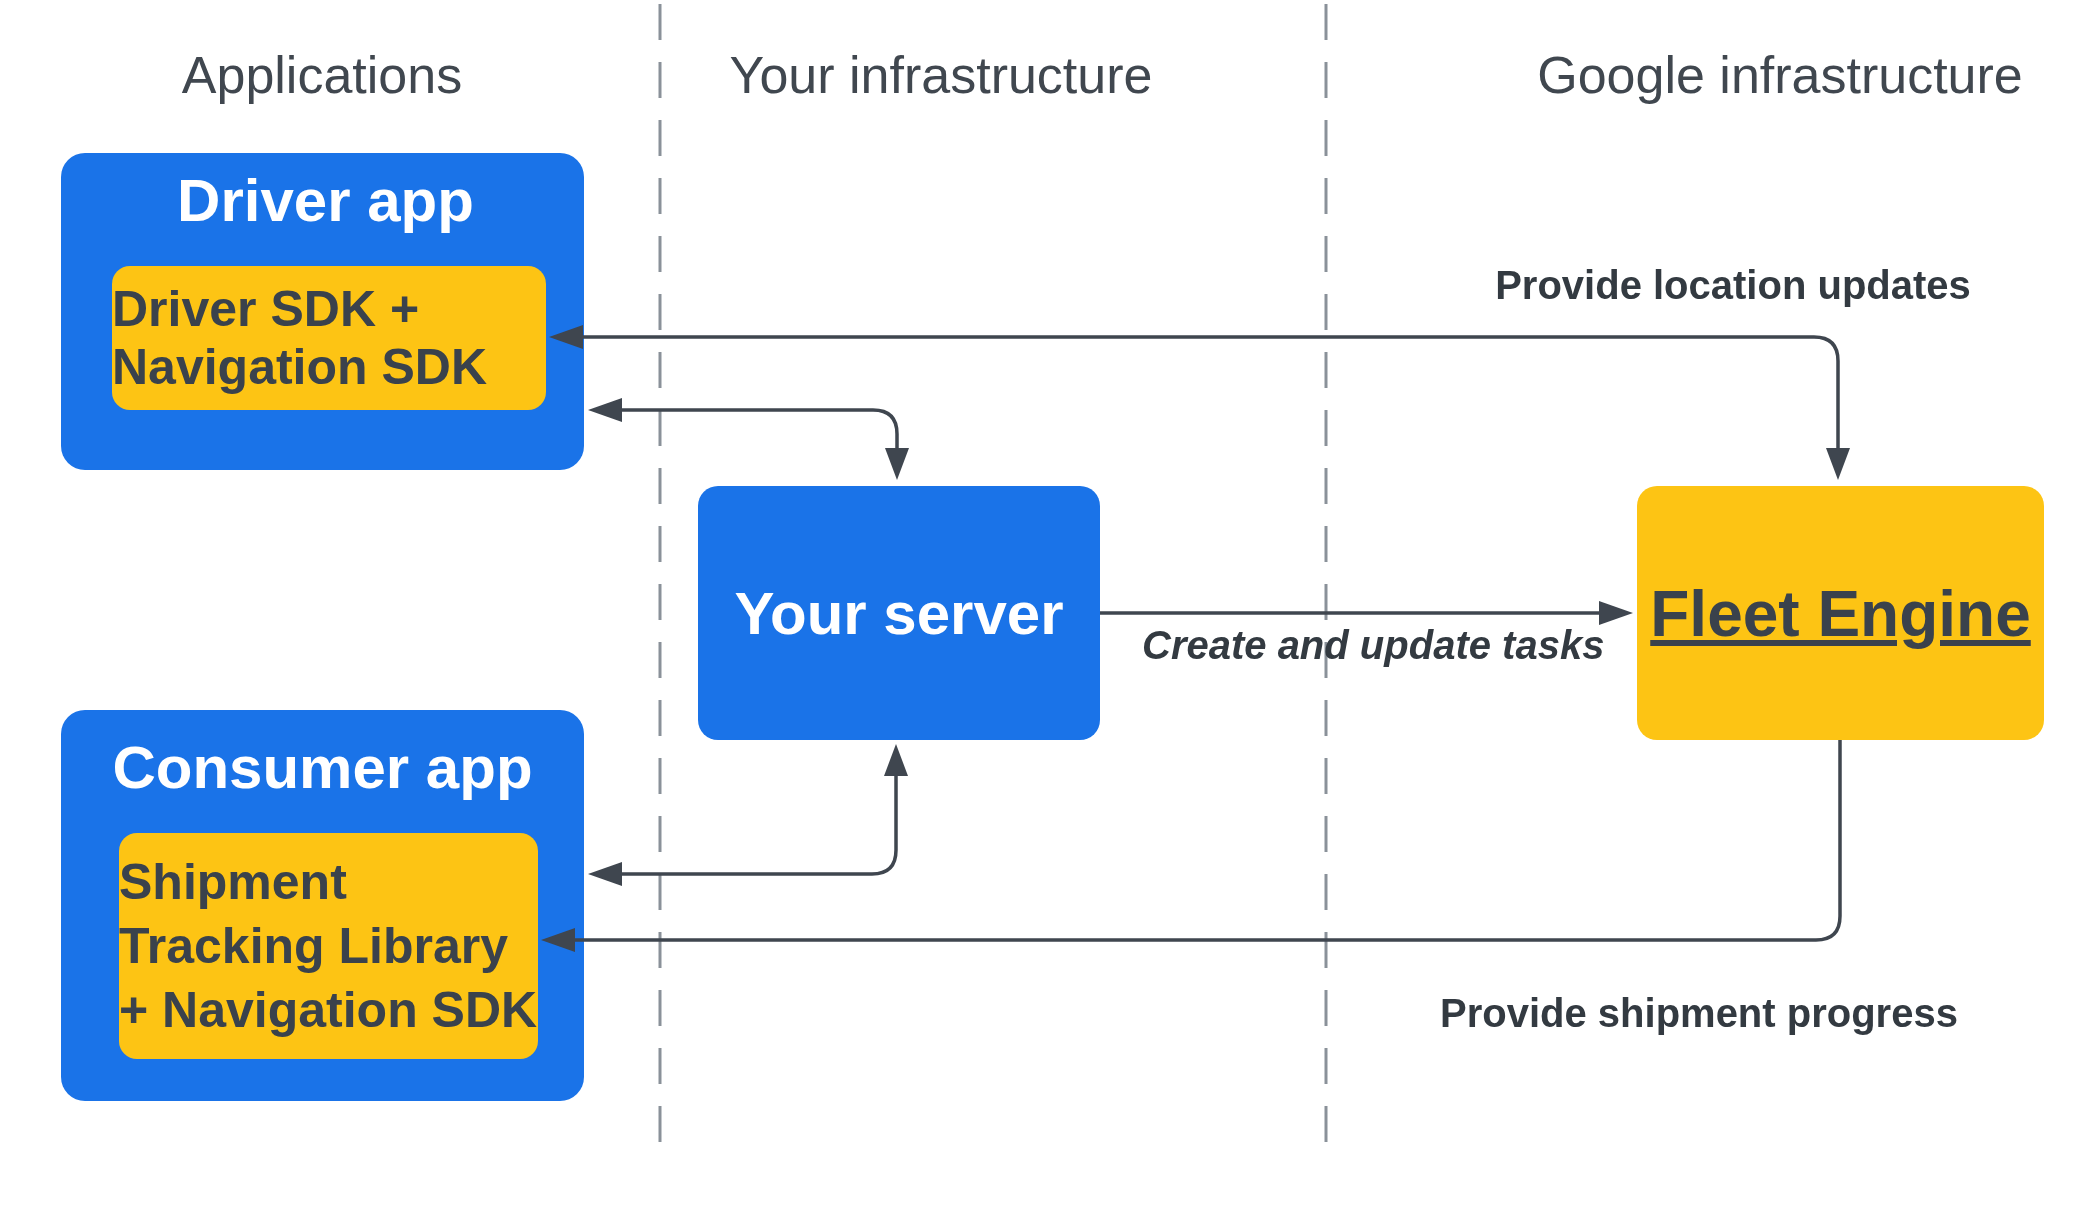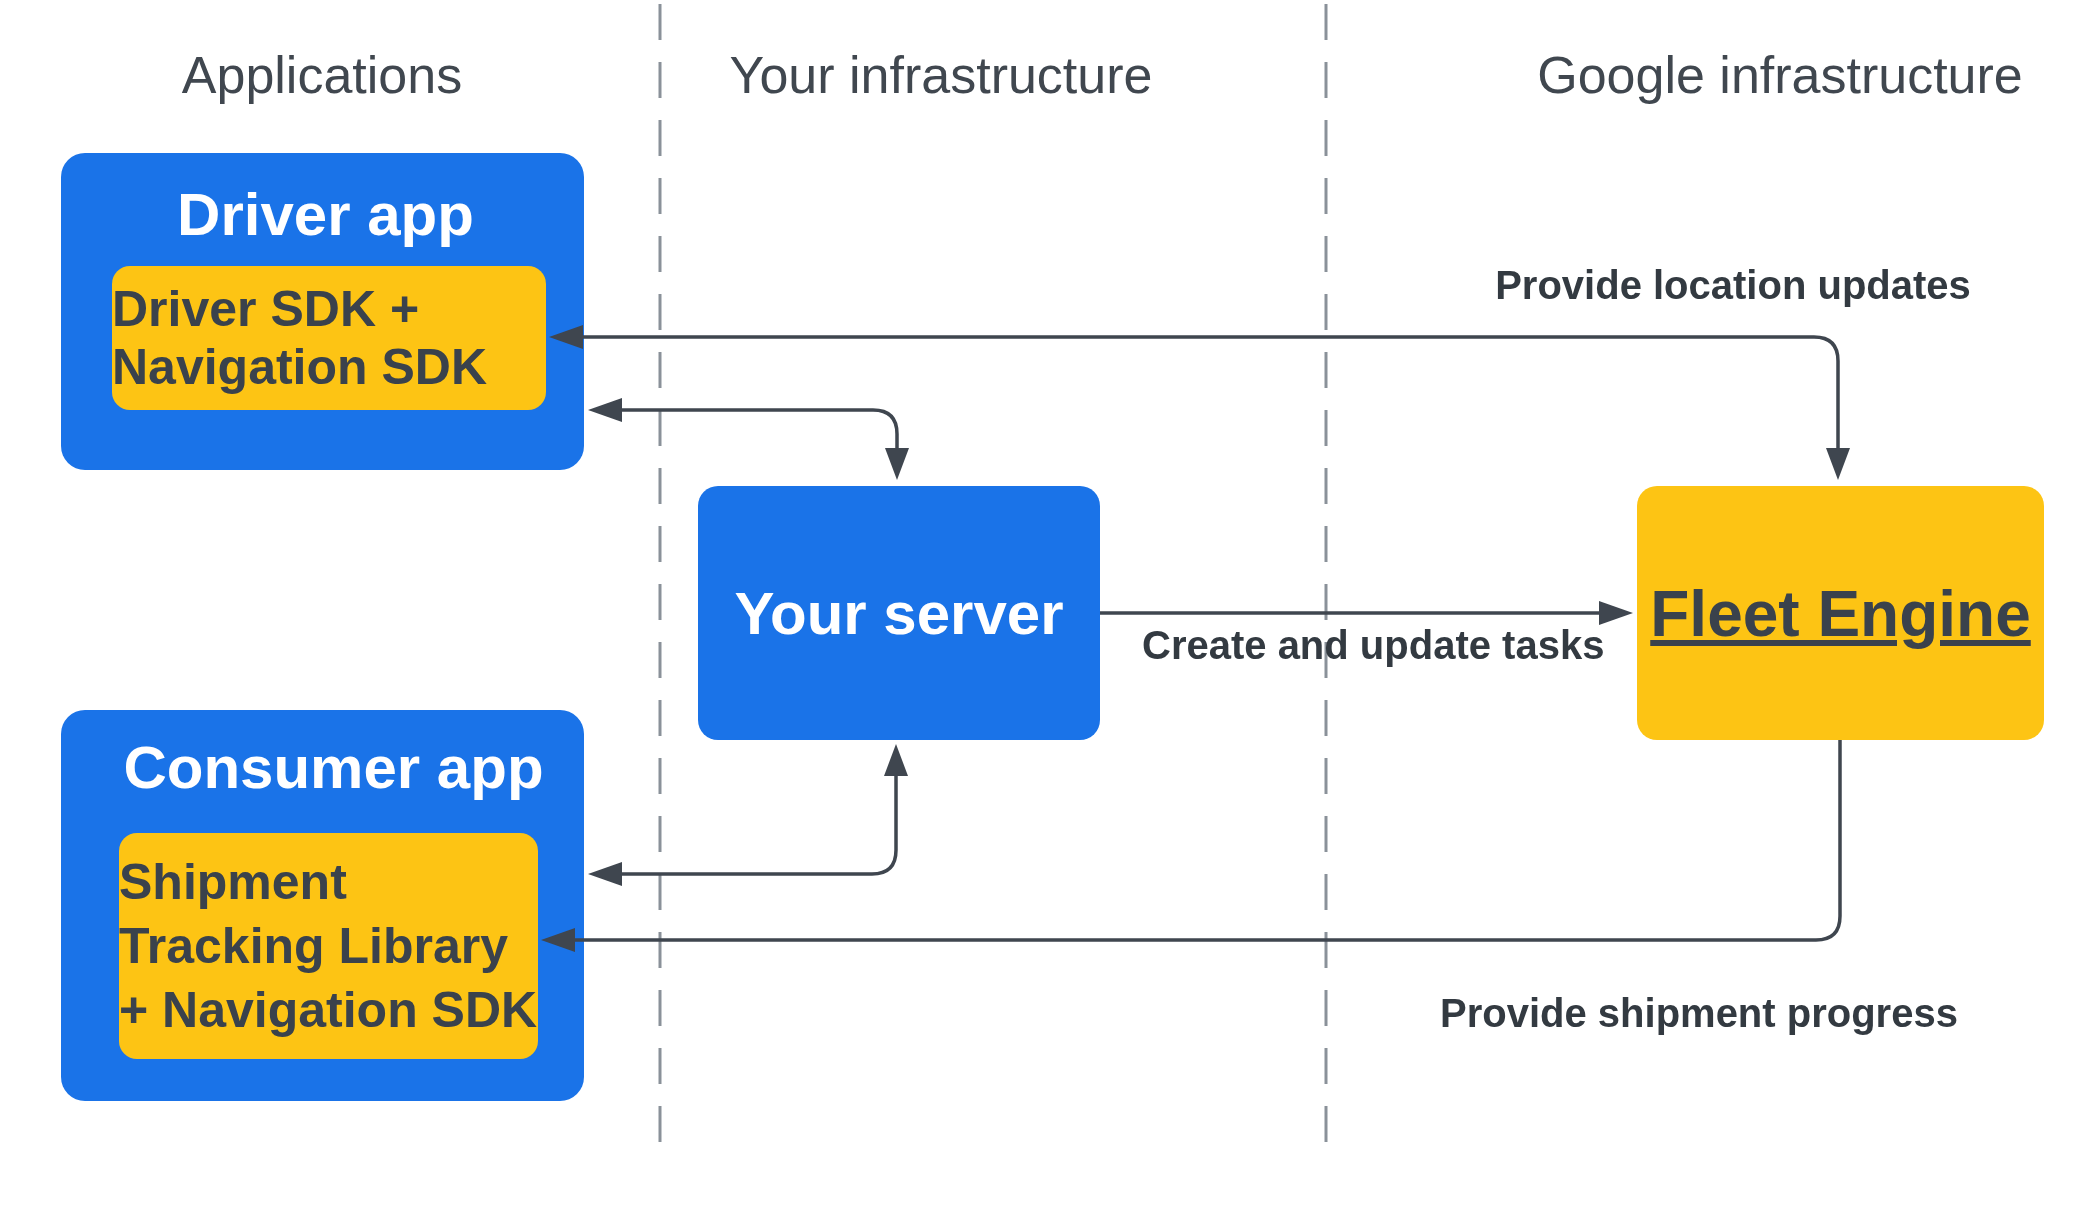--- a/index.html
+++ b/index.html
@@ -77,40 +77,40 @@
     <polygon class="arrow-head" points="1633,613 1599,601 1599,625"></polygon>
 
     <path class="arrow-line" d="M 622 874 H 872 Q 896 874 896 850 V 776"></path>
     <polygon class="arrow-head" points="588,874 622,862 622,886"></polygon>
     <polygon class="arrow-head" points="896,744 884,776 908,776"></polygon>
 
     <path class="arrow-line" d="M 1840 740 V 916 Q 1840 940 1816 940 H 575"></path>
     <polygon class="arrow-head" points="541,940 575,928 575,952"></polygon>
   </svg>
 
-  <div class="abs node-title" style="left:61px;top:182px;width:529px;">Driver app</div>
+  <div class="abs node-title" style="left:61px;top:168px;width:529px;">Driver app</div>
 
   <div class="abs" style="left:112px;top:280px;width:434px;">
     <div class="sub-label" style="line-height:58px;">Driver SDK +</div>
     <div class="sub-label" style="line-height:58px;">Navigation SDK</div>
   </div>
 
-  <div class="abs node-title" style="left:61px;top:735px;width:523px;padding-left:11px;">Consumer app</div>
+  <div class="abs node-title" style="left:61px;top:735px;width:523px;">Consumer app</div>
 
   <div class="abs" style="left:119px;top:850px;width:505px;">
     <div class="sub-label" style="line-height:64px;">Shipment</div>
     <div class="sub-label" style="line-height:64px;">Tracking Library</div>
     <div class="sub-label" style="line-height:64px;">+ Navigation SDK</div>
   </div>
 
   <div class="abs node-title" style="left:698px;top:581px;width:402px;">Your server</div>
 
   <div class="abs fleet-title" style="left:1637px;top:576px;width:407px;">Fleet Engine</div>
 
   <div class="abs arrow-label" style="left:1483px;top:261px;width:500px;">Provide location updates</div>
 
   <div class="abs" style="left:1142px;top:622px;width:540px;">
-    <div class="arrow-label left" style="line-height:47px;">Create and update tasks</div>
+    <div class="arrow-label left" style="line-height:47px;font-style:italic;">Create and update tasks</div>
   </div>
 
   <div class="abs arrow-label" style="left:1440px;top:989px;width:500px;">Provide shipment progress</div>
 
 </div>
 
 </body></html>

